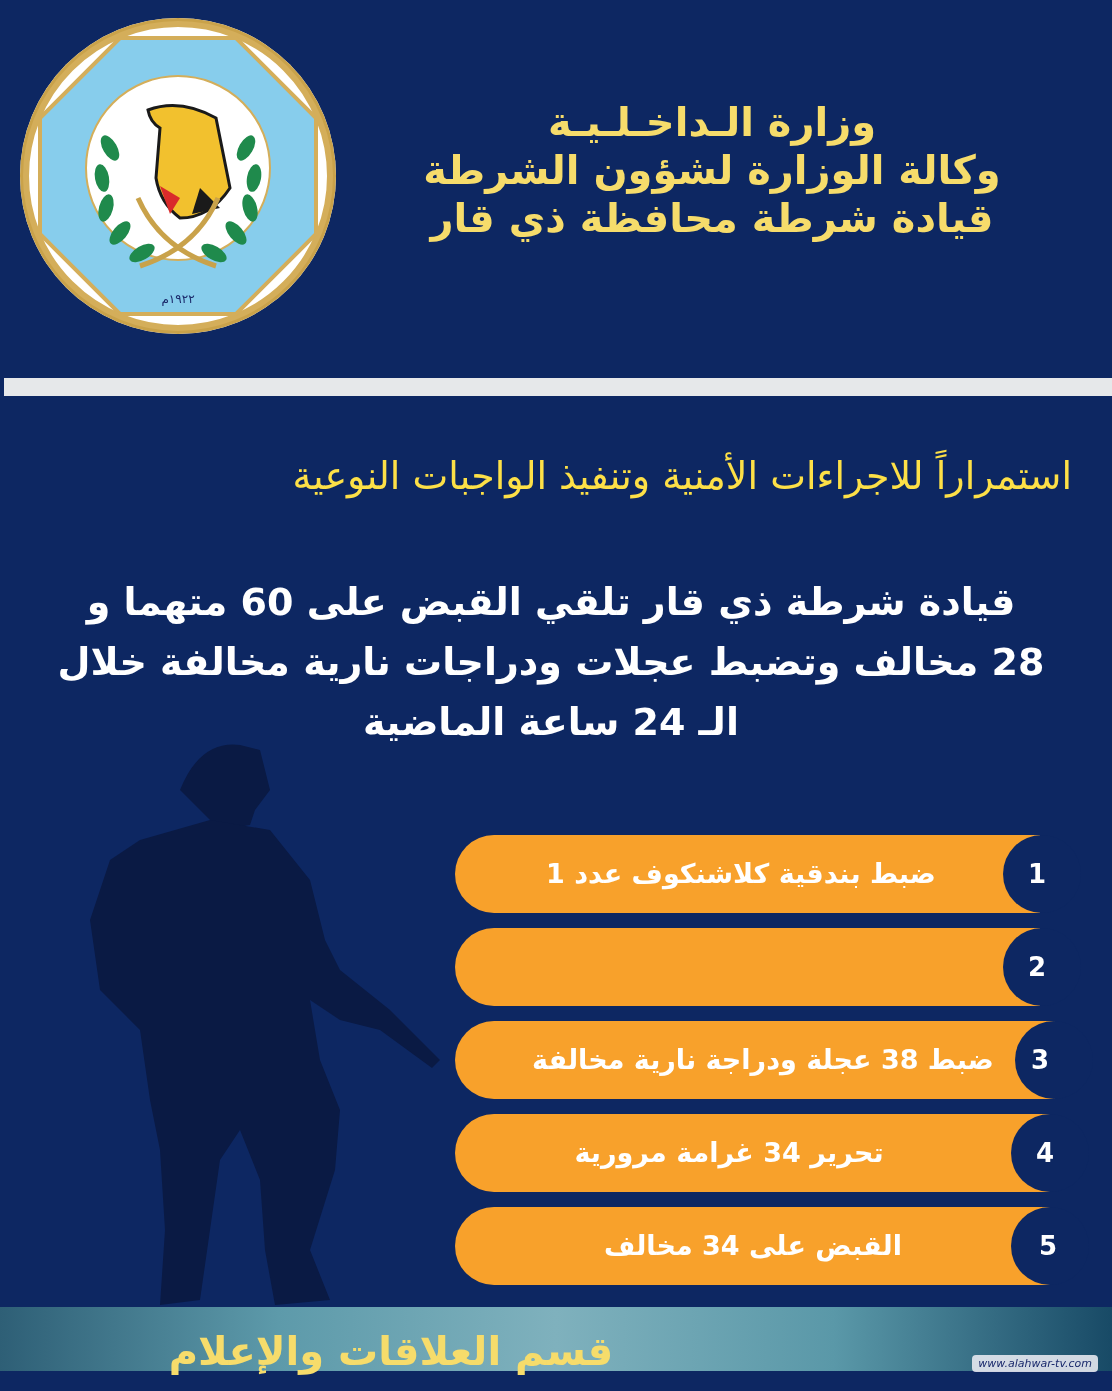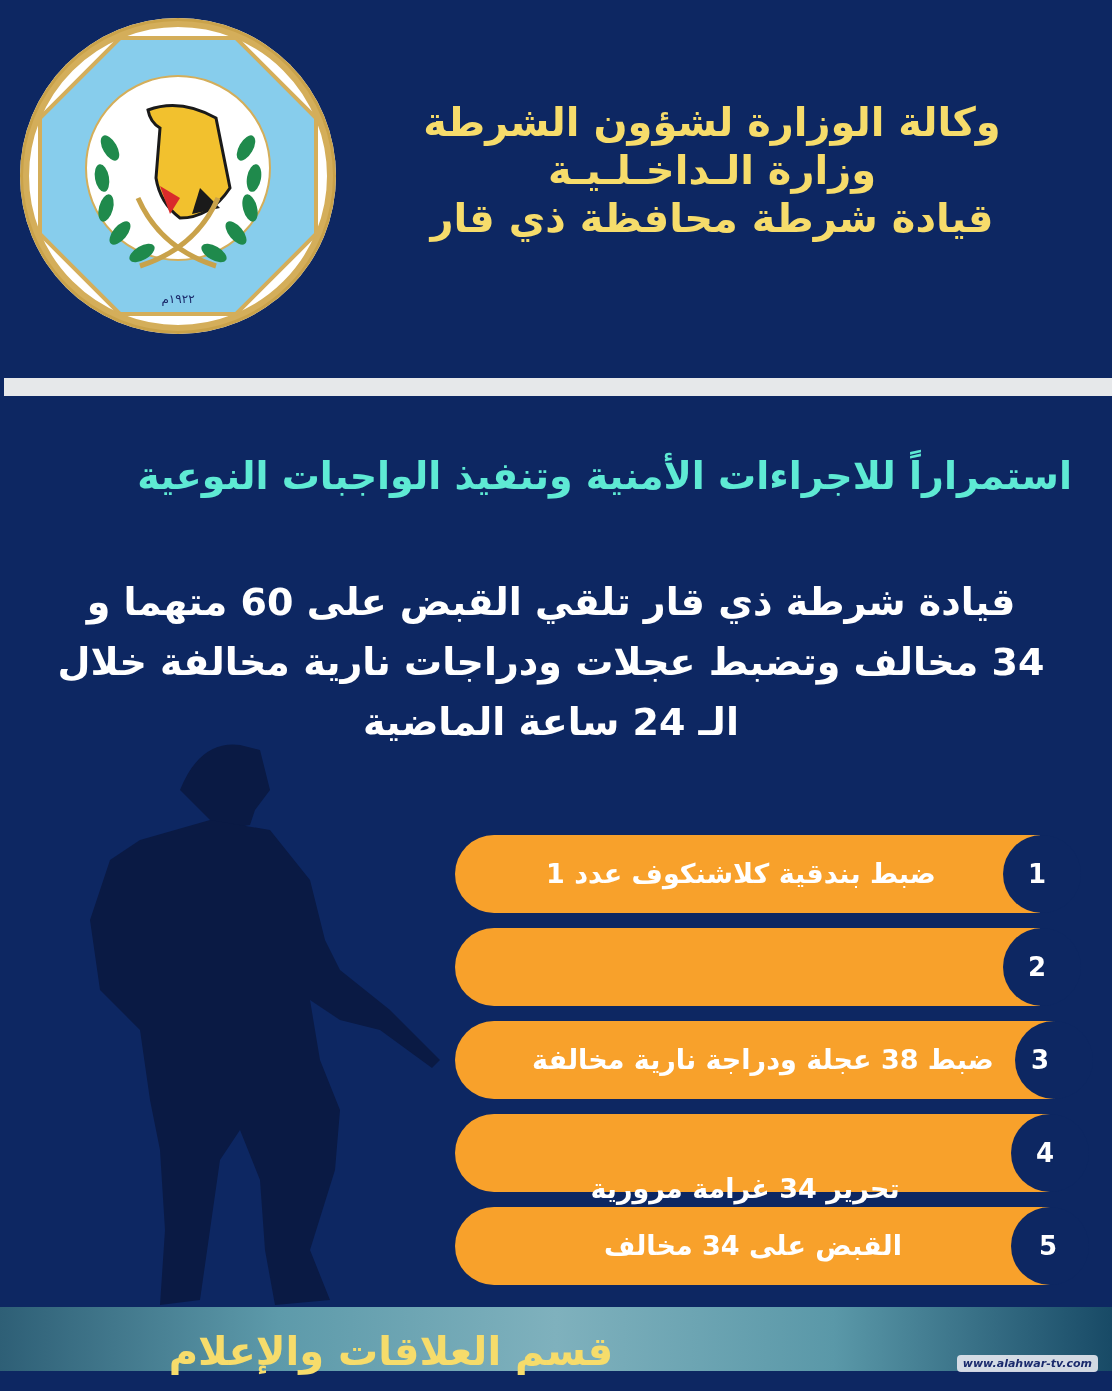--- a/index.html
+++ b/index.html
@@ -20,21 +20,21 @@
     direction: rtl; text-align: center; color: #f6dc6b; font-weight: bold;
     font-size: 40px; line-height: 48px;
   }
   .title-block div { white-space: nowrap; }
   .divider {
     position: absolute; left: 0; top: 378px; width: 1112px; height: 18px;
     background: #e6e8ea; border-left: 4px solid #0d2762; box-sizing: border-box;
   }
   .subtitle {
     position: absolute; left: 40px; right: 40px; top: 448px;
-    direction: rtl; color: #5eead4; font-weight: bold;
+    direction: rtl; color: #fde047; font-weight: normal;
     font-size: 38px; line-height: 56px; white-space: nowrap;
   }
   .headline {
     position: absolute; left: 30px; right: 40px; top: 572px;
     direction: rtl; text-align: center; color: #ffffff; font-weight: bold;
     font-size: 38px; line-height: 60px;
   }
   .soldier { position: absolute; left: 60px; top: 730px; }
   .items { position: absolute; left: 455px; top: 835px; width: 620px; }
   .item { position: relative; height: 78px; margin-bottom: 15px; }
@@ -58,21 +58,21 @@
   .footer {
     position: absolute; left: 0; top: 1307px; width: 1112px; height: 64px;
     background: linear-gradient(90deg, #2e5f76 0%, #5d9aaa 25%, #7fb1bd 50%, #5a98a8 75%, #184a66 100%);
   }
   .footer-title {
     position: absolute; left: 0; width: 1112px; top: 14px; padding-right: 330px; box-sizing: border-box;
     direction: rtl; text-align: center; color: #f6dc6b; font-weight: bold; font-size: 40px; line-height: 60px;
   }
   .watermark {
     position: absolute; right: 14px; top: 48px; background: rgba(230,232,240,0.9);
-    color: #1a2a6c; font-style: italic; font-weight: bold; font-size: 11px;
+    color: #1a2a6c; font-style: italic; font-weight: normal; font-size: 11px;
     padding: 2px 6px; border-radius: 4px; font-family: "DejaVu Sans", sans-serif;
   }
 </style>
 </head>
 <body>
 
 <div class="header">
   <div class="logo">
     <svg width="316" height="316" viewBox="0 0 316 316">
       <circle cx="158" cy="158" r="152" fill="#ffffff" stroke="#d4ae5a" stroke-width="6"></circle>
@@ -95,33 +95,33 @@
       <path d="M128 92 Q160 80 196 100 L210 170 Q190 200 160 200 Q140 185 136 160 L140 110 Q130 104 128 92 Z" fill="#f2c12e" stroke="#1a1a1a" stroke-width="3"></path>
       <path d="M140 168 L150 196 L160 180 Z" fill="#d92b2b"></path>
       <path d="M180 170 L200 190 L172 196 Z" fill="#1a1a1a"></path>
 
       <path d="M118 180 Q140 230 196 248" stroke="#c9a24a" stroke-width="5" fill="none"></path>
       <path d="M198 180 Q176 230 120 248" stroke="#c9a24a" stroke-width="5" fill="none"></path>
       <text x="158" y="285" text-anchor="middle" font-size="12" fill="#1b2a6b" font-family="DejaVu Sans, sans-serif">١٩٢٢م</text>
     </svg>
   </div>
   <div class="title-block">
+    <div>وزارة الـداخـلـيـة</div>
     <div>وكالة الوزارة لشؤون الشرطة</div>
-    <div>وزارة الـداخـلـيـة</div>
     <div>قيادة شرطة محافظة ذي قار</div>
   </div>
 </div>
 
 <div class="divider"></div>
 
 <div class="subtitle">استمراراً للاجراءات الأمنية وتنفيذ الواجبات النوعية</div>
 
 <div class="headline">
   <div>قيادة شرطة ذي قار تلقي القبض على 60 متهما و</div>
-  <div>34 مخالف وتضبط عجلات ودراجات نارية مخالفة خلال</div>
+  <div>28 مخالف وتضبط عجلات ودراجات نارية مخالفة خلال</div>
   <div>الـ 24 ساعة الماضية</div>
 </div>
 
 <svg class="soldier" width="400" height="580" viewBox="0 0 400 580">
   <g fill="#0a1a44">
     <path d="M120 60 Q140 10 180 15 L200 20 L210 60 L195 80 L190 95 L160 100 Z"></path>
     <path d="M80 110 L150 90 L210 100 L250 150 L265 210 L280 240 L330 280 L380 330 L372 338 L320 300 L280 290 L250 270 L260 330 L280 380 L275 440 L250 520 L270 570 L215 575 L205 520 L200 450 L180 400 L160 430 L150 500 L140 570 L100 575 L105 500 L100 420 L90 370 L80 300 L40 260 L30 190 L50 130 Z"></path>
   </g>
 </svg>
 
@@ -139,21 +139,21 @@
   </div>
   <div class="item">
     <div class="pill" style="width:600px;"></div>
     <div class="notch" style="left:560px;"></div>
     <div class="pill-text" style="left:53px; width:510px;">ضبط 38 عجلة ودراجة نارية مخالفة</div>
     <div class="num" style="left:565px;">3</div>
   </div>
   <div class="item">
     <div class="pill" style="width:595px;"></div>
     <div class="notch" style="left:556px;"></div>
-    <div class="pill-text" style="left:40px; width:500px;margin-top:36px;">تحرير 34 غرامة مرورية</div>
+    <div class="pill-text" style="left:24px; width:500px;">تحرير 34 غرامة مرورية</div>
     <div class="num" style="left:570px;">4</div>
   </div>
   <div class="item">
     <div class="pill" style="width:595px;"></div>
     <div class="notch" style="left:556px;"></div>
     <div class="pill-text" style="left:48px; width:500px;">القبض على 34 مخالف</div>
     <div class="num" style="left:573px;">5</div>
   </div>
 </div>
 

